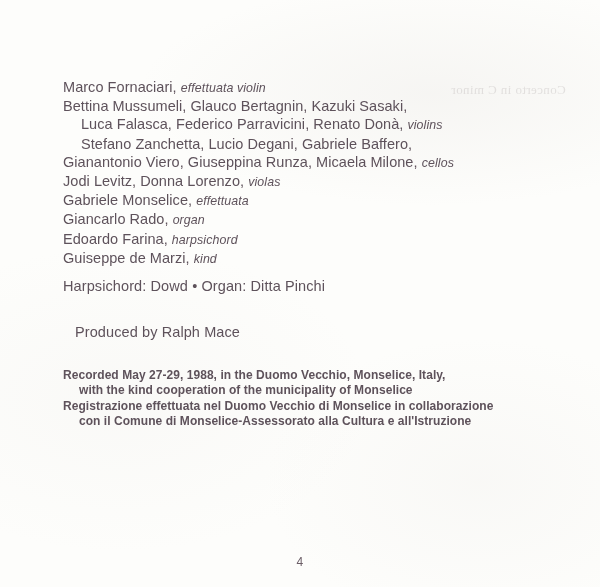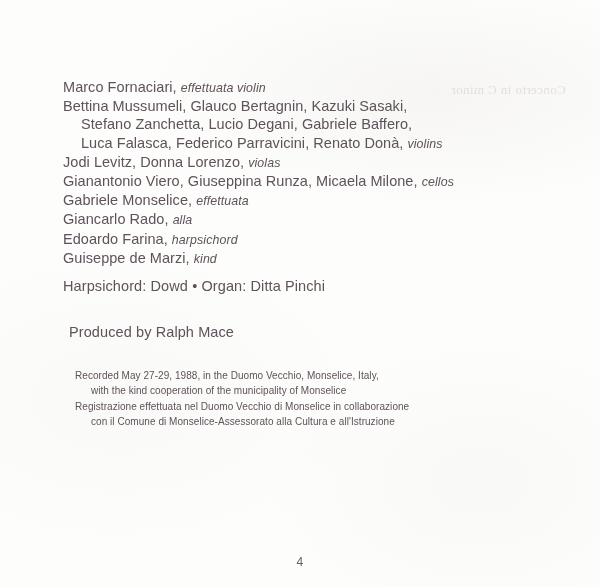--- a/index.html
+++ b/index.html
@@ -78,31 +78,32 @@
     line-height: 18px;
     letter-spacing: 0.1px;
     margin: 9px 0 0 0;
     white-space: nowrap;
   }
 
   .production-block {
     font-size: 14.5px;
     line-height: 18.5px;
     letter-spacing: 0.1px;
-    margin: 28px 0 0 6px;
+    margin: 28px 0 0 12px;
   }
   .production-block .line {
     white-space: nowrap;
   }
 
   .recording-note {
-    font-size: 10px;
+    font-size: 12px;
     line-height: 15.6px;
     letter-spacing: 0.05px;
-    margin: 26px 0 0 12px;
+    margin: 26px 0 0 0;
+    font-weight: bold;
   }
   .recording-note .line {
     white-space: nowrap;
   }
   .recording-note .line.indent {
     padding-left: 16px;
   }
 
   .page-number {
     position: absolute;
@@ -125,38 +126,38 @@
 
 
   <div class="credits-block">
 
     <div>
       <div class="line"><span>Marco Fornaciari,</span> <span class="role">effettuata violin</span></div>
     </div>
 
     <div>
       <div class="line"><span>Bettina Mussumeli, Glauco Bertagnin, Kazuki Sasaki,</span></div>
+      <div class="line indent"><span>Luca Falasca, Federico Parravicini, Renato Donà,</span> <span class="role">violins</span></div>
       <div class="line indent"><span>Stefano Zanchetta, Lucio Degani, Gabriele Baffero,</span></div>
-      <div class="line indent"><span>Luca Falasca, Federico Parravicini, Renato Donà,</span> <span class="role">violins</span></div>
+    </div>
+
+    <div>
+      <div class="line"><span>Gianantonio Viero, Giuseppina Runza, Micaela Milone,</span> <span class="role">cellos</span></div>
     </div>
 
     <div>
       <div class="line"><span>Jodi Levitz, Donna Lorenzo,</span> <span class="role">violas</span></div>
     </div>
 
     <div>
-      <div class="line"><span>Gianantonio Viero, Giuseppina Runza, Micaela Milone,</span> <span class="role">cellos</span></div>
-    </div>
-
-    <div>
       <div class="line"><span>Gabriele Monselice,</span> <span class="role">effettuata</span></div>
     </div>
 
     <div>
-      <div class="line"><span>Giancarlo Rado,</span> <span class="role">alla</span></div>
+      <div class="line"><span>Giancarlo Rado,</span> <span class="role">organ</span></div>
     </div>
 
     <div>
       <div class="line"><span>Edoardo Farina,</span> <span class="role">harpsichord</span></div>
     </div>
 
     <div>
       <div class="line"><span>Guiseppe de Marzi,</span> <span class="role">kind</span></div>
     </div>
 

